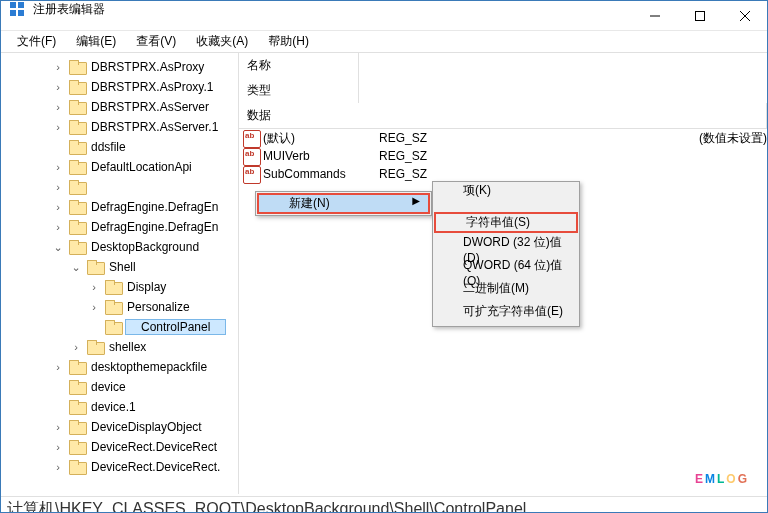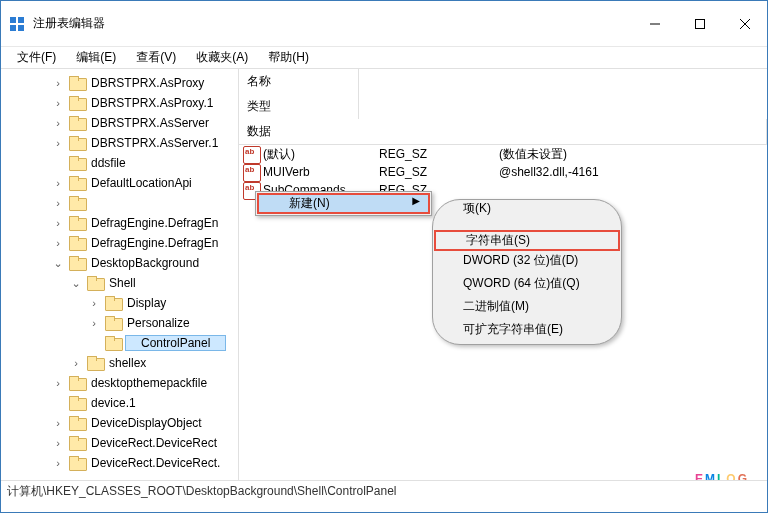--- a/index.html
+++ b/index.html
@@ -1,18 +1,18 @@
 <!DOCTYPE html>
 <html><head>
 <meta charset="utf-8">
 <style>
 * { margin: 0; padding: 0; box-sizing: border-box; font-family: "Microsoft YaHei", "Segoe UI", sans-serif; font-size: 12px; }
 body { background: #fff; width: 768px; height: 513px; overflow: hidden; border: 1px solid #3a7ab8; position: relative; }
 
-.titlebar { height: 46px; display: flex; align-items: center; padding: 0 0 0 8px; background: #fff; border-bottom: 1px solid #e8e8e8; }
+.titlebar { height: 30px; display: flex; padding: 0 0 0 8px; background: #fff; border-bottom: 1px solid #e8e8e8; }
 .titlebar .app-icon { width: 16px; height: 16px; margin-right: 8px; }
 .titlebar .title { flex: 1; font-size: 12px; color: #000; }
 .titlebar .wc { display: flex; }
 .titlebar .wc button { width: 45px; height: 29px; border: none; background: transparent; cursor: pointer; display: flex; align-items: center; justify-content: center; }
 
 .menubar { height: 22px; display: flex; align-items: center; padding: 0 6px; border-bottom: 1px solid #e0e0e0; }
 .menubar .mitem { padding: 2px 10px; cursor: pointer; }
 
 .body { display: flex; height: calc(513px - 30px - 22px - 20px); }
 
@@ -36,28 +36,28 @@
 .col-type { width: 120px; font-family: Liberation Serif, serif; }
 .col-data { flex: 1; }
 
 .list-rows .row { display: flex; align-items: center; height: 18px; padding-left: 4px; }
 .row .vicon { width: 16px; height: 16px; margin-right: 4px; position: relative; }
 .row .vicon::before { content:""; position:absolute; left:0; top:0; width:16px; height:16px; background:#fff; border:1px solid #c0392b; border-radius:2px; }
 .row .vicon::after { content:"ab"; position:absolute; left:2px; top:1px; font-size:8px; color:#c0392b; font-weight:bold; }
 .row .c { overflow: hidden; text-overflow: ellipsis; white-space: nowrap; }
 .row .c-name { width: 116px; }
 .row .c-type { width: 120px; }
-.row .c-data { flex: 1; }
-
-.statusbar { height: 32px; border-top: 1px solid #e0e0e0; padding: 2px 6px; font-size: 12px; color: #333; background: #fff; position: absolute; bottom: 0; left: 0; right: 0; }
+.row .c-data { flex: 1; text-align: right; }
+
+.statusbar { height: 16px; border-top: 1px solid #e0e0e0; padding: 2px 6px; font-size: 16px; color: #333; background: #fff; position: absolute; bottom: 0; left: 0; right: 0; }
 
 
 .ctx { position: absolute; background: #f0f0f0; border: 1px solid #a0a0a0; box-shadow: 2px 2px 4px rgba(0,0,0,0.25); }
 .ctx.main { left: 254px; top: 190px; width: 177px; }
-.ctx.sub { left: 431px; top: 198px; width: 190px; border-radius: 28px; }
+.ctx.sub { left: 431px; top: 180px; width: 148px; }
 .ctx .ctx-item { height: 23px; display: flex; align-items: flex-start; padding: 0 12px 0 30px; position: relative; cursor: pointer; }
 .ctx .ctx-item.hovered { background: #bfdcf5; }
 .ctx .ctx-item .arrow { position: absolute; right: 8px; font-size: 10px; }
 .ctx .ctx-item.highlighted { border: 2px solid #e74c3c; margin: 1px; height: 21px; }
 
 
 .wm { position: absolute; right: 18px; bottom: 26px; font-size: 36px; font-weight: 900; letter-spacing: 2px; display: flex; }
 .wm span:nth-child(1){ color:#e84393; }
 .wm span:nth-child(2){ color:#0984e3; }
 .wm span:nth-child(3){ color:#00b894; }
@@ -183,20 +183,25 @@
         <span class="label">shellex</span>
       </div>
       <div class="tnode" style="--indent: 50px;">
         <span class="exp">›</span>
         <span class="folder"></span>
         <span class="label">desktopthemepackfile</span>
       </div>
       <div class="tnode" style="--indent: 50px;">
         <span class="exp"></span>
         <span class="folder"></span>
+        <span class="label">device</span>
+      </div>
+      <div class="tnode" style="--indent: 50px;">
+        <span class="exp"></span>
+        <span class="folder"></span>
         <span class="label">device.1</span>
       </div>
       <div class="tnode" style="--indent: 50px;">
         <span class="exp">›</span>
         <span class="folder"></span>
         <span class="label">DeviceDisplayObject</span>
       </div>
       <div class="tnode" style="--indent: 50px;">
         <span class="exp">›</span>
         <span class="folder"></span>
@@ -219,21 +224,20 @@
         <div class="row">
           <span class="vicon"></span>
           <span class="c c-name">(默认)</span>
           <span class="c c-type">REG_SZ</span>
           <span class="c c-data">(数值未设置)</span>
         </div>
         <div class="row">
           <span class="vicon"></span>
           <span class="c c-name">MUIVerb</span>
           <span class="c c-type">REG_SZ</span>
-          <span class="c c-data">@shell32.dll,-4161</span>
         </div>
         <div class="row">
           <span class="vicon"></span>
           <span class="c c-name">SubCommands</span>
           <span class="c c-type">REG_SZ</span>
           <span class="c c-data"></span>
         </div>
       </div>
   </div>
 </div>

